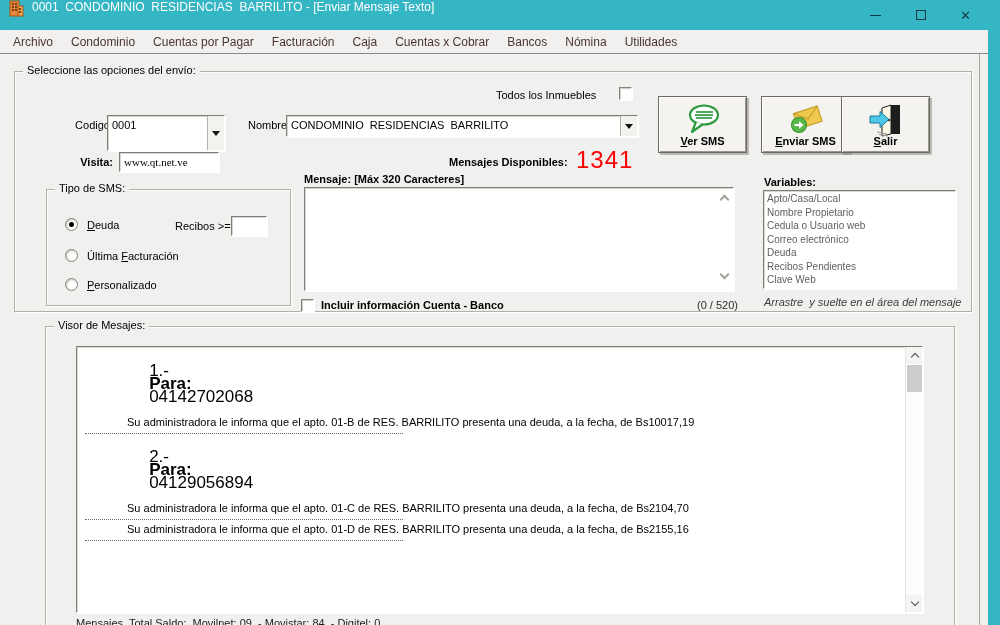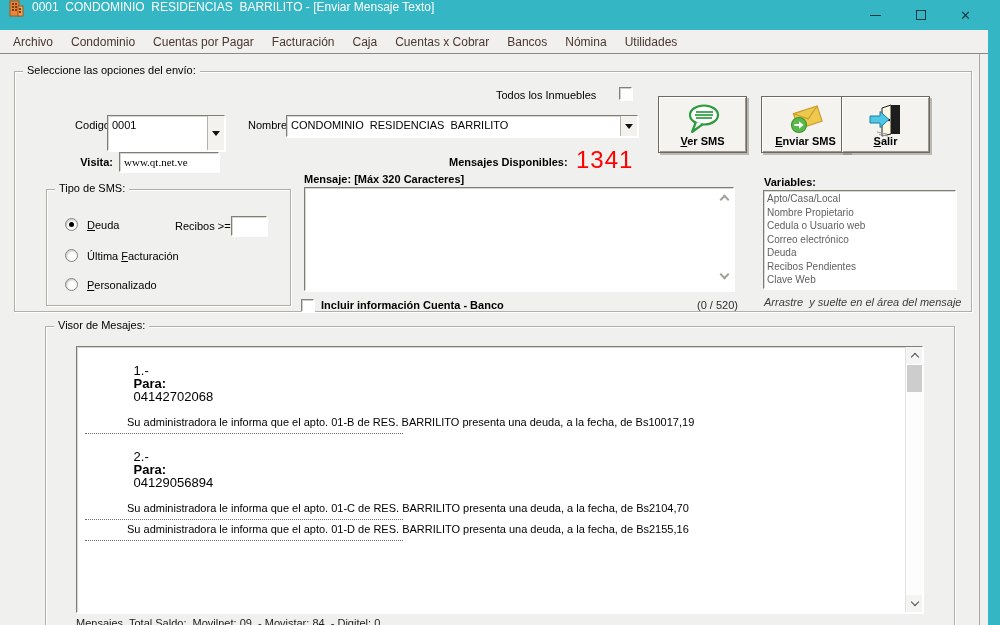--- a/index.html
+++ b/index.html
@@ -50,21 +50,21 @@
   .chev.dark { border-color:#4a4a4a; border-width:1.5px; width:6px; height:6px; }
 
   
   .varlist { position:absolute; overflow:hidden; padding:1px 0 0 3px; }
   .var-item { font-size:10px; line-height:13.5px; color:#5f5f5f; white-space:pre; }
   .hint-italic { position:absolute; font-style:italic; font-size:11px; color:#3c3c3c; white-space:pre; }
 
   
   .visor-list { position:absolute; overflow:hidden; }
   .visor-inner { position:absolute; left:0; top:0; right:17px; bottom:0; padding:4px 0 0 6px; overflow:hidden; }
-  .msg-line1 { font-size:13px; line-height:13px; white-space:pre; }
+  .msg-line1 { font-size:17px; line-height:13px; white-space:pre; }
   .msg-para { font-weight:bold; }
   .msg-body { font-size:11px; line-height:13px; margin-left:44px; white-space:pre; }
   .msg-sep { width:318px; border-bottom:1px dotted #6a6a6a; margin:4px 0 3px 2px; }
   .msg:last-child .msg-sep { display:none; }
 
   .vscroll { position:absolute; right:0; top:0; width:17px; bottom:0; background:#fdfdfd; border-left:1px solid #e2e2e2; }
   .vscroll .arrow { position:absolute; left:0; width:17px; height:17px; display:flex; align-items:center; justify-content:center; background:#f4f4f3; }
   .vscroll .thumb { position:absolute; left:1px; width:15px; background:#cdcdcd; }
 
   .status-line { position:absolute; font-size:11px; white-space:pre; color:#1c1c1c; }

